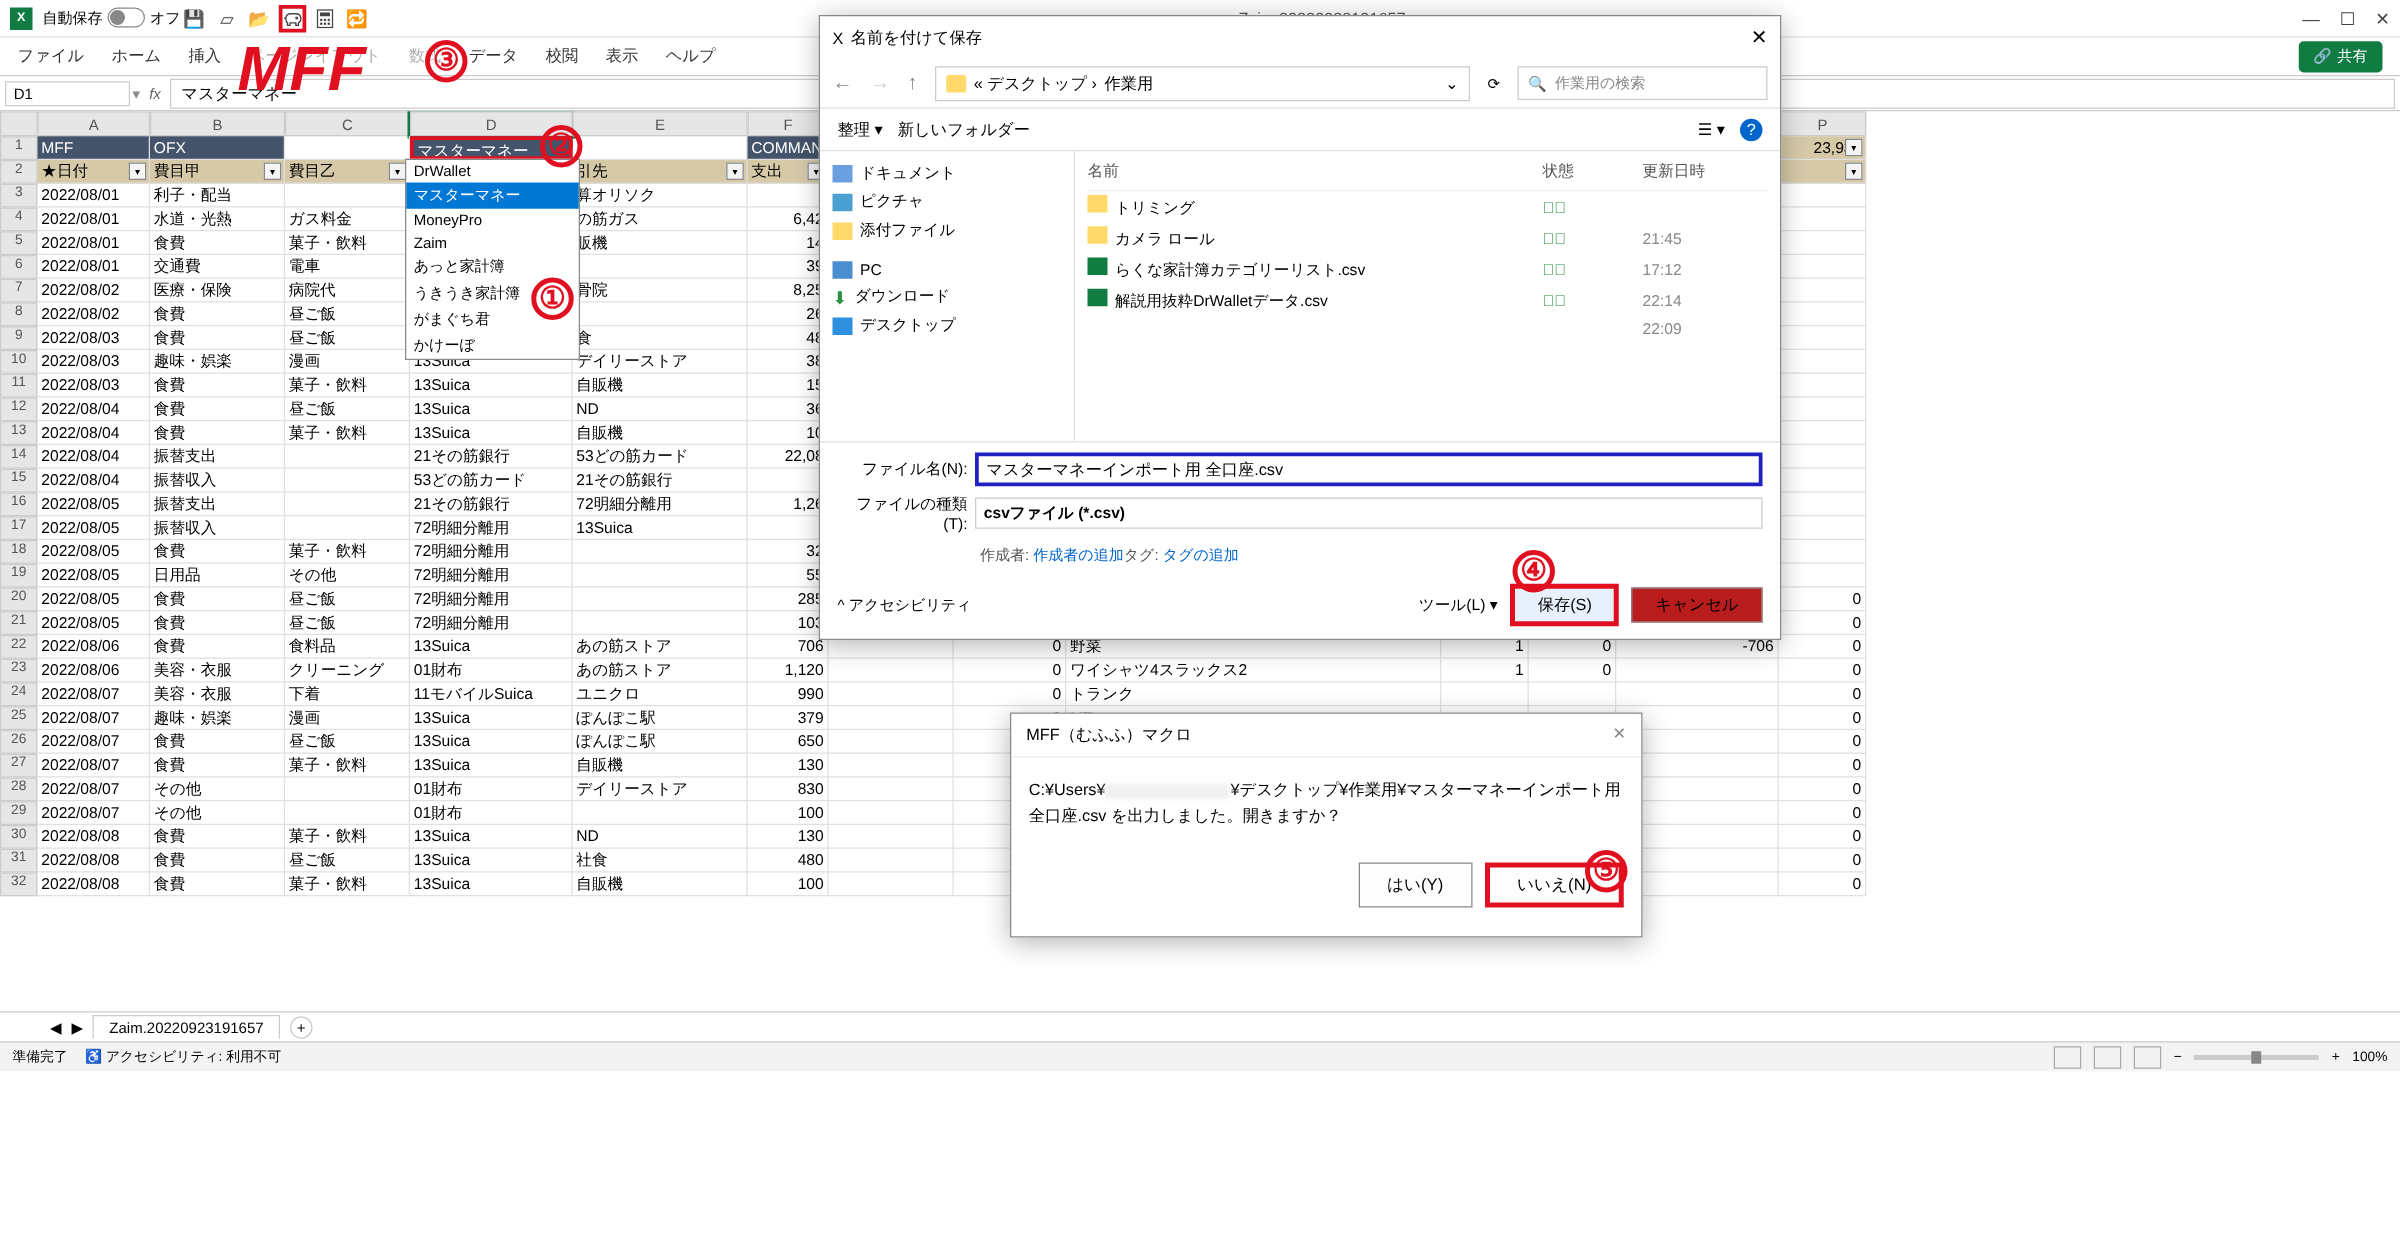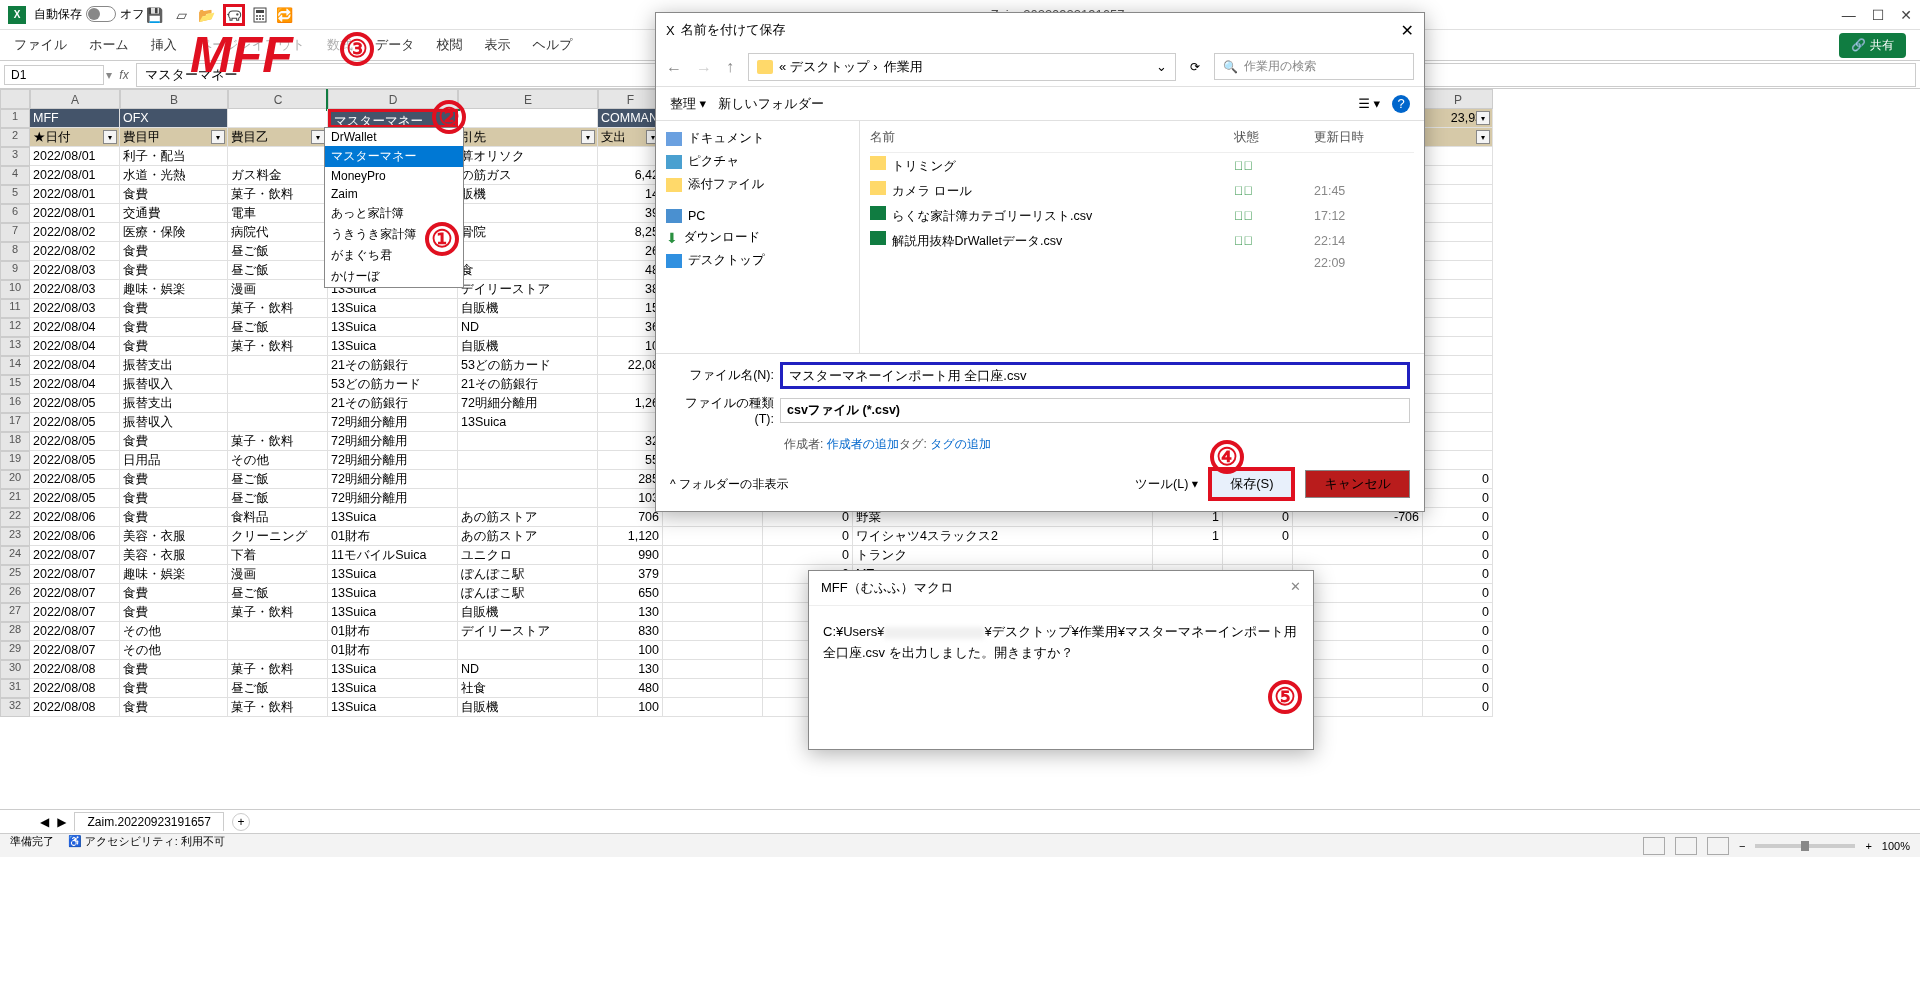--- a/index.html
+++ b/index.html
@@ -49,21 +49,21 @@
 .dropdown { position: absolute; left: 324px; top: 0; width: 140px; background: #fff; border: 1px solid #888; z-index: 15; font-size: 12px; }
 .dropdown-item { padding: 2px 6px; }
 .dropdown-item.sel { background: #0078d4; color: #fff; }
 
 
 .sheet-tabs { height: 24px; display: flex; align-items: center; border-top: 1px solid #ccc; padding: 0 40px; gap: 8px; font-size: 12px; }
 .sheet-tab { border: 1px solid #ccc; border-bottom: none; padding: 2px 12px; background: #fff; }
 .add-sheet { width: 18px; height: 18px; border: 1px solid #ccc; border-radius: 50%; display: flex; align-items: center; justify-content: center; }
 
 
-.statusbar { height: 24px; background: #f3f3f3; border-top: 1px solid #ccc; display: flex; padding: 0 10px; font-size: 11px; gap: 14px; }
+.statusbar { height: 24px; background: #f3f3f3; border-top: 1px solid #ccc; display: flex; align-items: center; padding: 0 10px; font-size: 11px; gap: 14px; }
 .statusbar .right { margin-left: auto; display: flex; align-items: center; gap: 10px; }
 .view-btn { width: 22px; height: 18px; border: 1px solid #aaa; }
 .zoom-slider { width: 100px; height: 4px; background: #ccc; position: relative; }
 .zoom-slider::after { content: ""; width: 8px; height: 10px; background: #888; position: absolute; left: 46px; top: -3px; }
 
 
 .save-dialog { position: absolute; left: 655px; top: 12px; width: 770px; height: 500px; background: #fff; border: 1px solid #888; box-shadow: 0 4px 20px rgba(0,0,0,0.3); z-index: 30; display: flex; flex-direction: column; }
 .save-dialog .dlg-title { height: 34px; display: flex; align-items: center; padding: 0 10px; font-size: 13px; }
 .save-dialog .dlg-title .excel-icon { margin-right: 6px; }
 .dlg-close { margin-left: auto; font-size: 16px; }
@@ -778,30 +778,34 @@
     </div>
     <div class="field-row">
       <label>ファイルの種類(T):</label>
       <div class="ftype-select">csvファイル (*.csv)</div>
     </div>
     <div class="meta-row">
       <span><span>作成者:</span> <a>作成者の追加</a></span>
       <span><span>タグ:</span> <a>タグの追加</a></span>
     </div>
     <div class="dlg-actions">
-      <span class="hide-folders">^ <span>フォルダーの非表示</span></span>
+      <span class="hide-folders">^ <span>アクセシビリティ</span></span>
       <div class="spacer"></div>
       <span>ツール(L) ▾</span>
       <button class="dlg-btn save">保存(S)</button>
       <button class="dlg-btn">キャンセル</button>
     </div>
   </div>
 </div>
 
 <div class="macro-dialog">
   <div class="macro-title">
     <span>MFF（むふふ）マクロ</span>
     <span class="macro-close">✕</span>
   </div>
   <div class="macro-body">
     <span>C:¥Users¥</span><span style="display:inline-block;width:100px;background:#f0f0f0;filter:blur(2px);height:12px;vertical-align:middle"></span><span>¥デスクトップ¥作業用¥マスターマネーインポート用 全口座.csv を出力しました。開きますか？</span>
   </div>
+  <div class="macro-actions">
+    <button class="macro-btn">はい(Y)</button>
+    <button class="macro-btn no">いいえ(N)</button>
+  </div>
 </div>
 
 </body></html>

